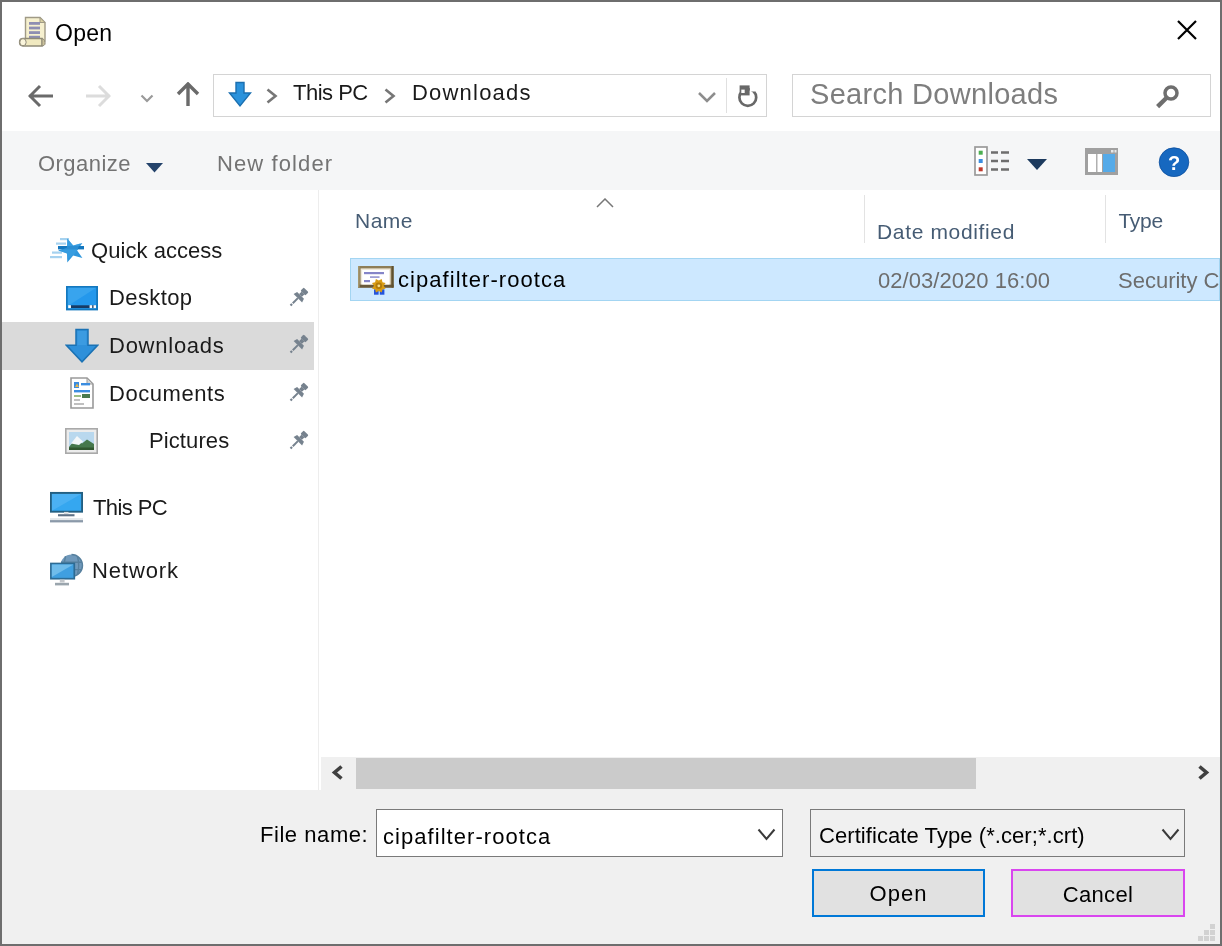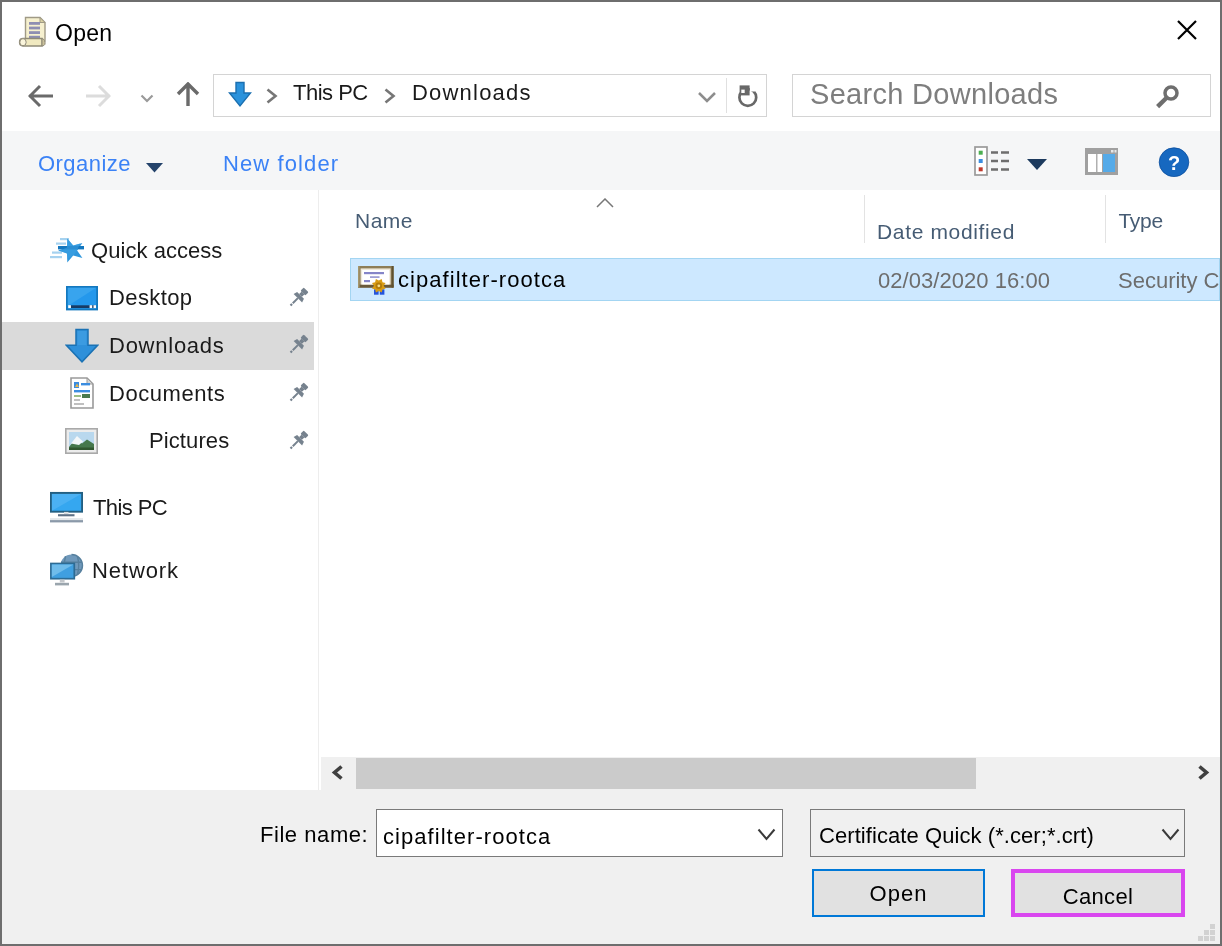--- a/index.html
+++ b/index.html
@@ -7,21 +7,21 @@
   .win{position:relative; width:1222px; height:946px; background:#fff;}
   .abs{position:absolute;}
   .bordT{left:0;top:0;width:1222px;height:2px;background:#6e6e6e;}
   .bordB{left:0;top:944px;width:1222px;height:2px;background:#6e6e6e;}
   .bordL{left:0;top:0;width:2px;height:946px;background:#6e6e6e;}
   .bordR{left:1220px;top:0;width:2px;height:946px;background:#6e6e6e;}
   .title{font-size:23px;line-height:23px;color:#000;}
   .navbox{border:1px solid #d4d4d4;background:#fff;box-sizing:border-box;}
   .crumbtxt{font-size:22px;line-height:22px;color:#1a1a1a;}
   .toolbar{left:2px;top:131px;width:1218px;height:59px;background:#f5f6f7;}
-  .tooltxt{font-size:22px;line-height:22px;color:#3b82f6;}
+  .tooltxt{font-size:22px;line-height:22px;color:#737373;}
   .side-sel{left:2px;top:322px;width:312px;height:47.5px;background:#dadada;}
   .sidetxt{font-size:22px;line-height:22px;color:#1a1a1a;}
   .hdrtxt{font-size:21px;line-height:22px;color:#465c74;}
   .seprow{width:1px;background:#e3e3e3;}
   .filerow{left:350px;top:257.5px;width:870px;height:43.5px;background:#cde8ff;border:1.5px solid #a3d5f2;box-sizing:border-box;}
   .graytxt{color:#6d6d6d;font-size:22px;line-height:22px;}
   .footer{left:2px;top:790px;width:1218px;height:154px;background:#f0f0f0;}
   .btn{background:#e1e1e1;box-sizing:border-box;font-size:22px;color:#000;text-align:center;}
 </style>
 </head>
@@ -116,21 +116,21 @@
     </svg>
   </div>
 
   <div class="abs toolbar"></div>
   <div class="abs tooltxt" style="left:38px;top:152.5px;letter-spacing:0.45px;">Organize</div>
   <div class="abs" style="left:146px;top:159px;">
     <svg width="17" height="10">
         <path d="M0 0 H17 L8.5 9.5 Z" fill="#24436b"></path>
       </svg>
   </div>
-  <div class="abs tooltxt" style="left:223px;top:152.5px;letter-spacing:1.1px;">New folder</div>
+  <div class="abs tooltxt" style="left:217px;top:152.5px;letter-spacing:1.1px;">New folder</div>
   <div class="abs" id="viewlist" style="left:974px;top:146px;">
     <svg width="36" height="30" viewBox="0 0 36 30">
       <rect x="1" y="1" width="12" height="28" fill="#fff" stroke="#9a9a9a" stroke-width="1.7"></rect>
       <rect x="4.7" y="4.7" width="4" height="4" fill="#4caf50"></rect>
       <rect x="4.7" y="13" width="4" height="4" fill="#3b8de0"></rect>
       <rect x="4.7" y="21.3" width="4" height="4" fill="#c0392b"></rect>
       <path d="M17 6.5 H24 M27 6.5 H35 M17 15 H24 M27 15 H35 M17 23.5 H24 M27 23.5 H35" stroke="#6e6e6e" stroke-width="2.7"></path>
     </svg>
   </div>
   <div class="abs" style="left:1027px;top:157px;">
@@ -306,28 +306,28 @@
   <div class="abs footer"></div>
   <div class="abs" style="left:260px;top:824px;font-size:22px;line-height:22px;color:#000;letter-spacing:0.55px;">File name:</div>
   <div class="abs" style="left:376px;top:809px;width:407px;height:48px;background:#fff;border:1px solid #7a7a7a;box-sizing:border-box;"></div>
   <div class="abs" style="left:383px;top:825.5px;font-size:22px;line-height:22px;color:#000;letter-spacing:1.05px;">cipafilter-rootca</div>
   <div class="abs" style="left:757px;top:828px;">
     <svg width="19" height="14">
         <path d="M1.5 1.5 L9.5 11 L17.5 1.5" stroke="#3a3a3a" stroke-width="2" fill="none"></path>
       </svg>
   </div>
   <div class="abs" style="left:810px;top:809px;width:375px;height:48px;background:#f0f0f0;border:1px solid #7a7a7a;box-sizing:border-box;"></div>
-  <div class="abs" style="left:819px;top:825px;font-size:22px;line-height:22px;color:#000;letter-spacing:0.07px;">Certificate Quick (*.cer;*.crt)</div>
+  <div class="abs" style="left:819px;top:825px;font-size:22px;line-height:22px;color:#000;letter-spacing:0.07px;">Certificate Type (*.cer;*.crt)</div>
   <div class="abs" style="left:1161px;top:828px;">
     <svg width="19" height="14">
         <path d="M1.5 1.5 L9.5 11 L17.5 1.5" stroke="#3a3a3a" stroke-width="2" fill="none"></path>
       </svg>
   </div>
   <div class="abs btn" style="left:812px;top:869px;width:173px;height:48px;border:2px solid #0078d7;line-height:46.8px;letter-spacing:1.0px;">Open</div>
-  <div class="abs btn" style="left:1011px;top:869px;width:174px;height:48px;border:4px solid #d946ef;line-height:48.8px;letter-spacing:0.3px;">Cancel</div>
+  <div class="abs btn" style="left:1011px;top:869px;width:174px;height:48px;border:2px solid #d946ef;line-height:48.8px;letter-spacing:0.3px;">Cancel</div>
 
   <div class="abs" style="left:1210px;top:924px;width:5px;height:5px;background:#d2d2d2;"></div>
   <div class="abs" style="left:1204px;top:930px;width:5px;height:5px;background:#d2d2d2;"></div>
   <div class="abs" style="left:1210px;top:930px;width:5px;height:5px;background:#d2d2d2;"></div>
   <div class="abs" style="left:1198px;top:936px;width:5px;height:5px;background:#d2d2d2;"></div>
   <div class="abs" style="left:1204px;top:936px;width:5px;height:5px;background:#d2d2d2;"></div>
   <div class="abs" style="left:1210px;top:936px;width:5px;height:5px;background:#d2d2d2;"></div>
 </div>
 
 </body></html>

